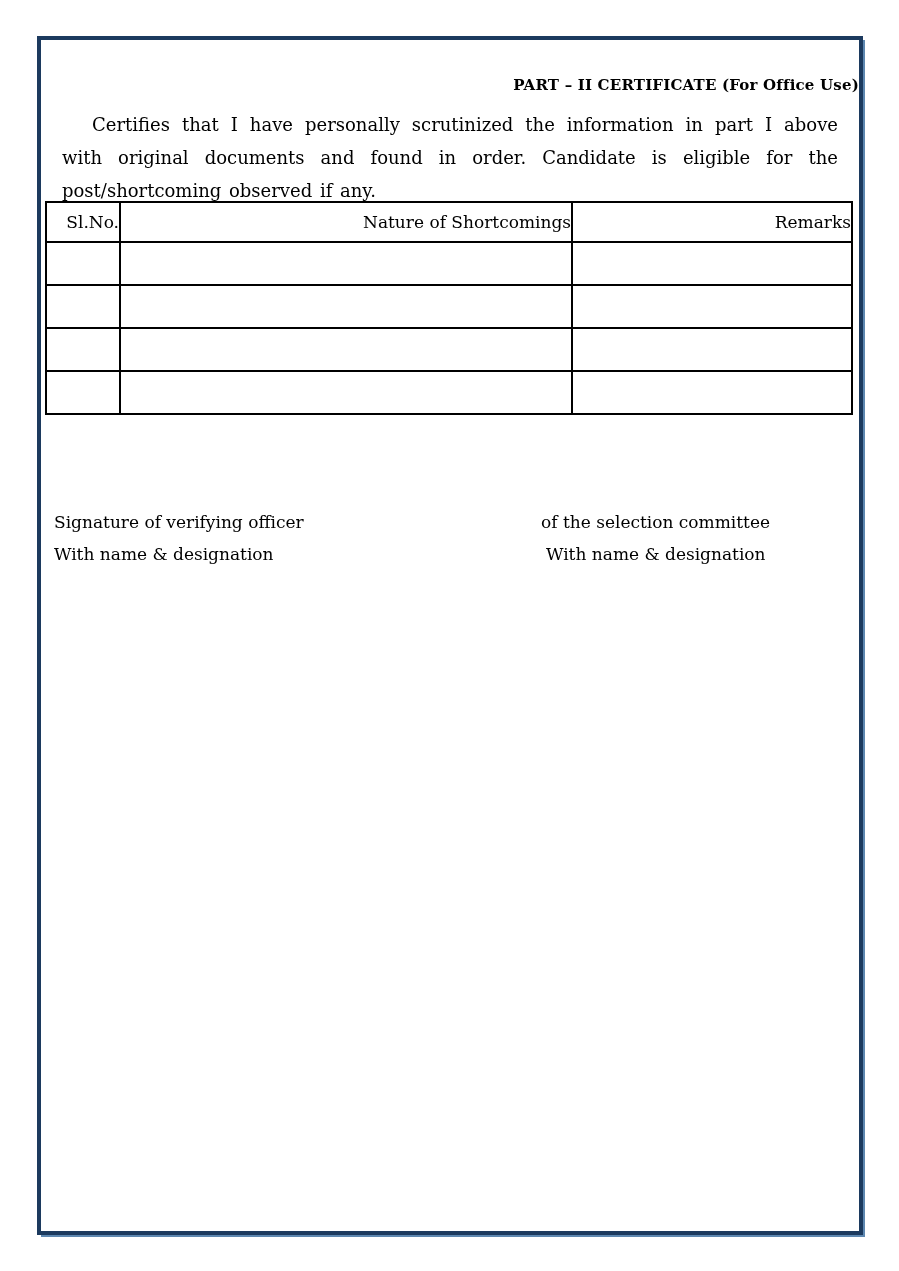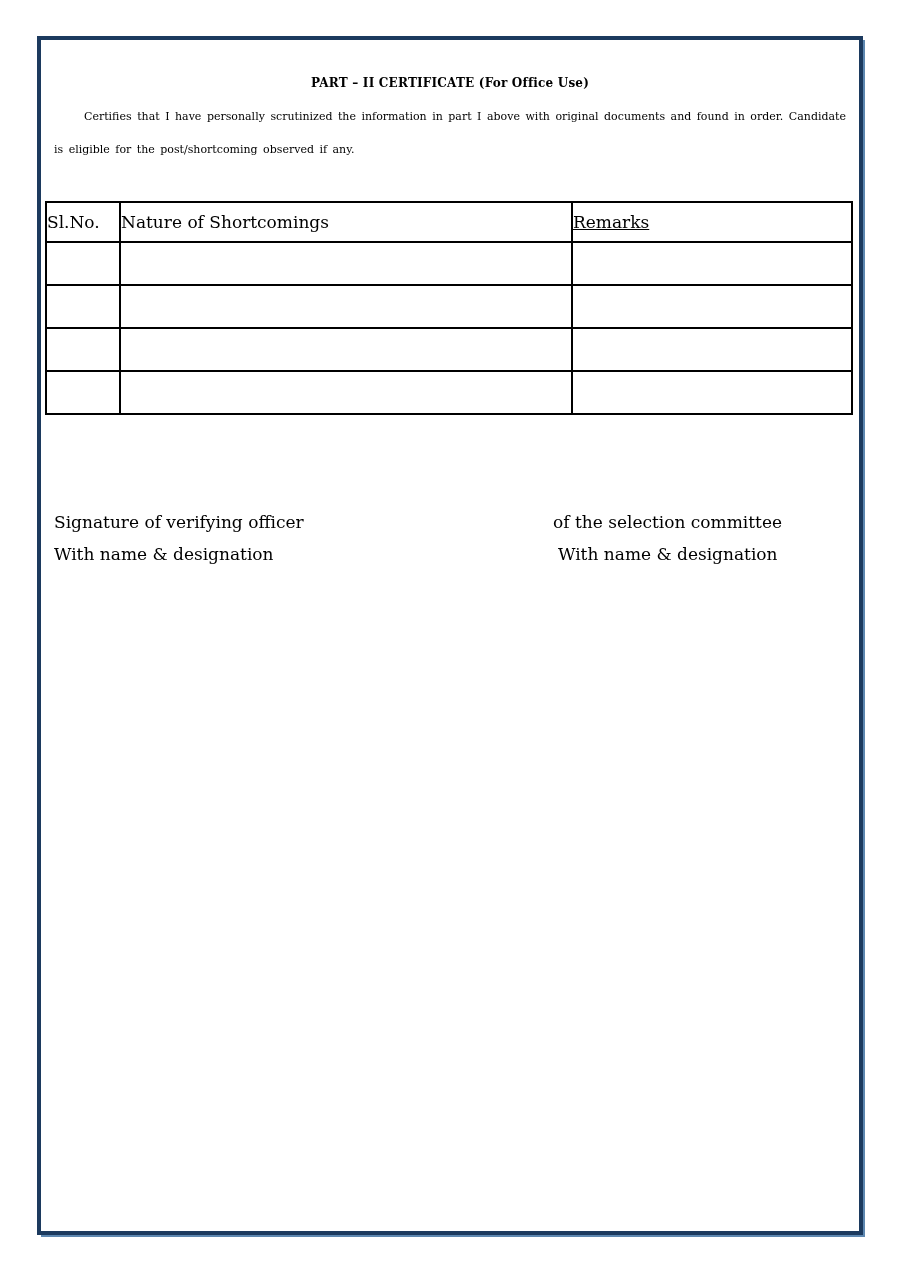--- a/index.html
+++ b/index.html
@@ -24,32 +24,32 @@
     height: 1191px;
     border: 4px solid #1c3a5e;
     box-shadow: 3px 3px 0 -1px #5d87b0;
     background: #ffffff;
   }
   .doc-title {
     position: absolute;
     top: 36px;
     left: 0;
     width: 100%;
-    text-align: center;
-    font-size: 12px;
+    text-align: right;
+    font-size: 15px;
     font-weight: bold;
     letter-spacing: 0.2px;
   }
   .doc-para {
     position: absolute;
     top: 60px;
     left: 13px;
     right: 13px;
-    margin: 0;
-    font-size: 11px;
+    margin: 8px;
+    font-size: 18px;
     line-height: 33px;
     text-align: justify;
     text-indent: 30px;
     word-spacing: 2px;
   }
   .shortcomings-table {
     position: absolute;
     top: 161px;
     left: 4px;
     width: 800px;
@@ -59,38 +59,37 @@
   .shortcomings-table th,
   .shortcomings-table td {
     border: 2px solid #000000;
     padding: 0;
     background: #ffffff;
   }
   .shortcomings-table th {
     height: 38px;
     font-size: 17px;
     font-weight: normal;
-    text-align: left;
+    text-align: right;
     vertical-align: middle;
   }
   .shortcomings-table td {
     height: 41px;
   }
   .col-sl      { width: 72px;  }
   .col-nature  { width: 450px; margin-left: 46px; }
-  .col-remarks { width: 278px; text-decoration: underline; }
+  .col-remarks { width: 278px; }
   .signatures {
     position: absolute;
     top: 470px;
     left: 13px;
     right: 14px;
     display: flex;
     flex-direction: row;
     font-size: 17px;
-    gap: 12px;
   }
   .sig-left  { flex: 0 0 487px; }
   .sig-right { flex: 1 1 auto; }
   .sig-line {
     height: 32px;
     line-height: 24px;
   }
   .sig-line.indent { padding-left: 5px; }
 </style>
 </head>

